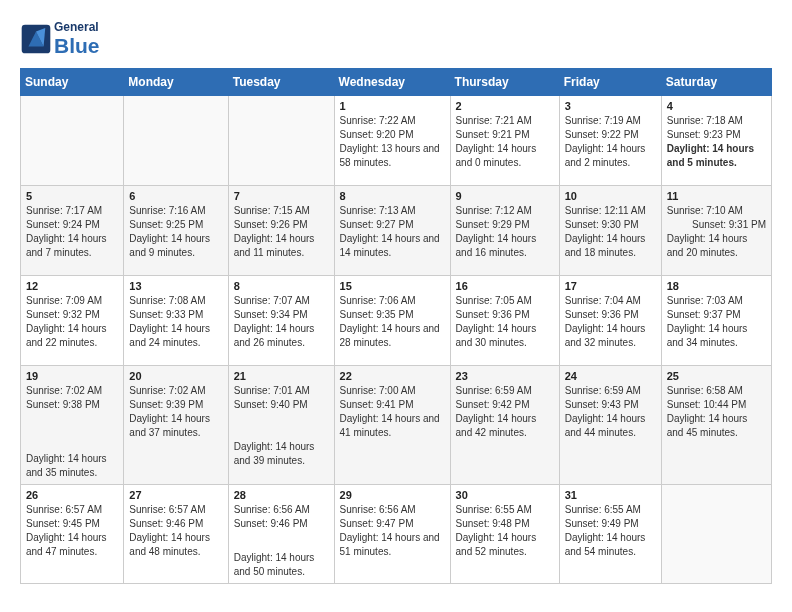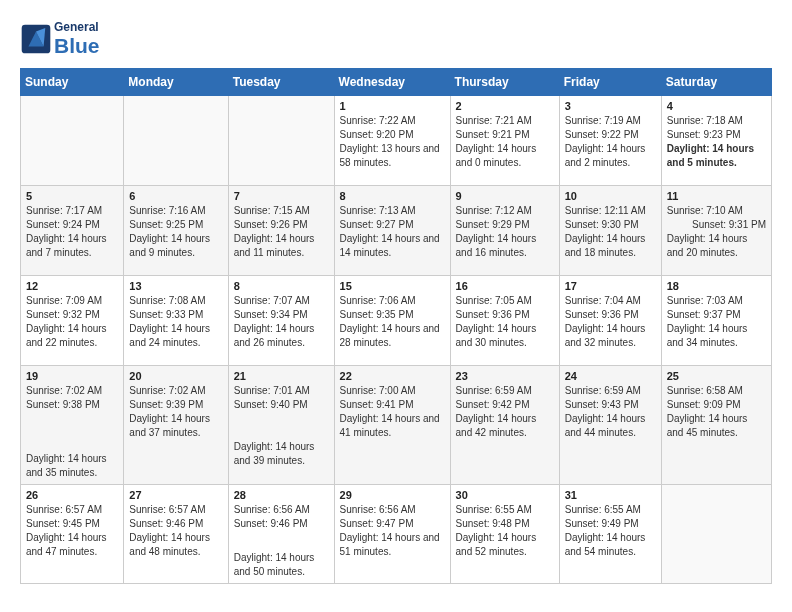--- a/index.html
+++ b/index.html
@@ -316,21 +316,21 @@
           <div class="day-info">
             <span style="display: block;">Sunrise: 6:59 AM</span>
             <span style="display: block;">Sunset: 9:43 PM</span>
             <span style="display: block;">Daylight: 14 hours and 44 minutes.</span>
           </div>
         </td>
         <td>
           <span class="day-num">25</span>
           <div class="day-info">
             <span style="display: block;">Sunrise: 6:58 AM</span>
-            <span style="display: block;">Sunset: 9:09 PM</span>
+            <span style="display: block;">Sunset: 10:44 PM</span>
             <span style="display: block;">Daylight: 14 hours and 45 minutes.</span>
           </div>
         </td>
       </tr>
       <tr>
         <td>
           <span class="day-num">26</span>
           <div class="day-info">
             <span style="display: block;">Sunrise: 6:57 AM</span>
             <span style="display: block;">Sunset: 9:45 PM</span>

